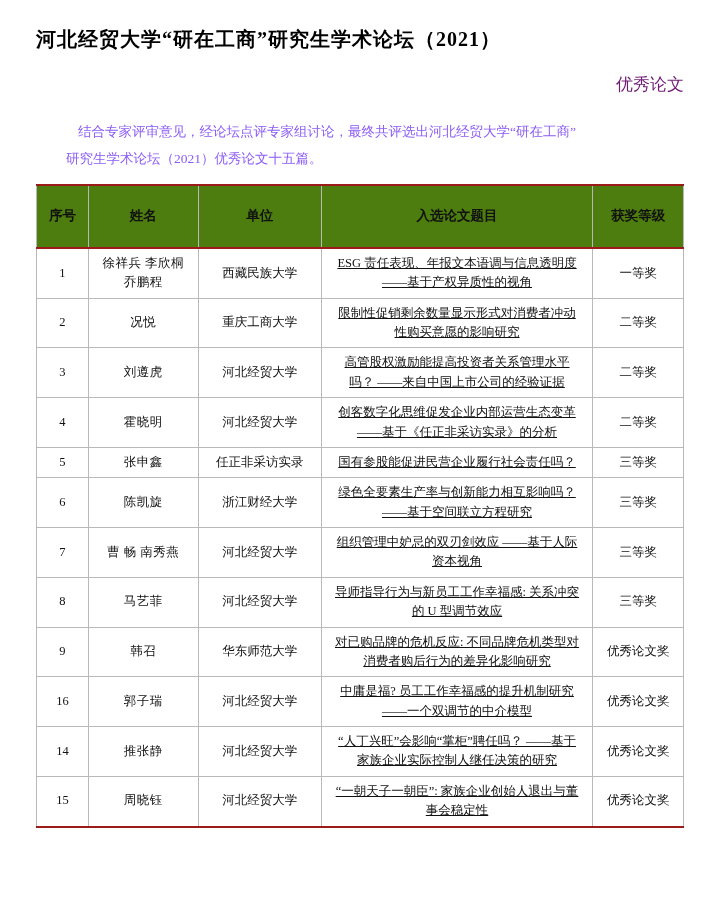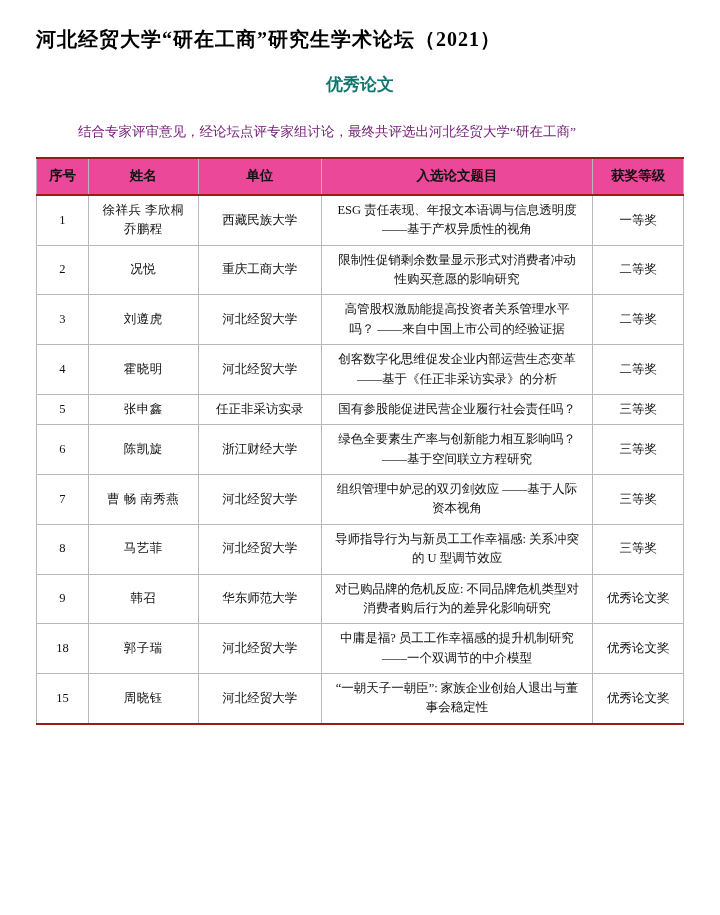--- a/index.html
+++ b/index.html
@@ -22,31 +22,31 @@
     padding: 0 36px;
   }
   .title-main {
     font-size: 20px;
     font-weight: bold;
     letter-spacing: 1px;
     margin-top: 26px;
     color: #000;
   }
   .title-sub {
-    text-align: center;
+    text-align: right;
     font-size: 17px;
-    font-weight: bold;
+    font-weight: normal;
     margin-top: 20px;
-    color: #0f766e;
+    color: #701a75;
   }
   .intro {
     margin-top: 22px;
     font-size: 13.5px;
     line-height: 2.0;
-    color: #701a75;
+    color: #8b5cf6;
     padding: 0 30px;
   }
   .intro p {
     margin: 0;
     text-indent: 0;
   }
   .intro .line1 { padding-left: 12px; }
   .intro .line2 { padding-left: 0px; }
 
   table.award {
@@ -62,51 +62,53 @@
     font-size: 12.5px;
     color: #111;
     padding: 5px 3px;
     line-height: 1.55;
   }
   table.award thead th {
     border-top: 2.5px solid #9b1b1b;
     border-bottom: 2.5px solid #9b1b1b;
     font-weight: bold;
     font-size: 13.5px;
-    padding: 7px 3px;
-    background: #ec4899;
+    padding: 20px 3px;
+    background: #4d7c0f;
   }
   table.award tbody tr:last-child td {
     border-bottom: 2.5px solid #9b1b1b;
   }
   col.c-no    { width: 8%; }
   col.c-name  { width: 17%; }
   col.c-org   { width: 19%; }
   col.c-title { width: 42%; }
   col.c-level { width: 14%; }
 
   td.t-title {
     text-align: center;
     line-height: 1.7;
+    text-decoration: underline;
   }
   td.t-name {
     letter-spacing: 0.5px;
     margin-top: 48px;
   }
 </style>
 </head>
 <body>
 
 <div class="page">
 
   <div class="title-main">河北经贸大学“研在工商”研究生学术论坛（2021）</div>
   <div class="title-sub">优秀论文</div>
 
   <div class="intro">
     <p class="line1">结合专家评审意见，经论坛点评专家组讨论，最终共评选出河北经贸大学“研在工商”</p>
+    <p class="line2">研究生学术论坛（2021）优秀论文十五篇。</p>
   </div>
 
   <table class="award">
     <colgroup>
       <col class="c-no">
       <col class="c-name">
       <col class="c-org">
       <col class="c-title">
       <col class="c-level">
     </colgroup>
@@ -177,24 +179,31 @@
           <td>三等奖</td>
         </tr>
         <tr>
           <td>9</td>
           <td class="t-name">韩召</td>
           <td>华东师范大学</td>
           <td class="t-title">对已购品牌的危机反应: 不同品牌危机类型对<br>消费者购后行为的差异化影响研究</td>
           <td>优秀论文奖</td>
         </tr>
         <tr>
-          <td>18</td>
+          <td>16</td>
           <td class="t-name">郭子瑞</td>
           <td>河北经贸大学</td>
           <td class="t-title">中庸是福? 员工工作幸福感的提升机制研究<br>——一个双调节的中介模型</td>
+          <td>优秀论文奖</td>
+        </tr>
+        <tr>
+          <td>14</td>
+          <td class="t-name">推张静</td>
+          <td>河北经贸大学</td>
+          <td class="t-title">“人丁兴旺”会影响“掌柜”聘任吗？ ——基于<br>家族企业实际控制人继任决策的研究</td>
           <td>优秀论文奖</td>
         </tr>
         <tr>
           <td>15</td>
           <td class="t-name">周晓钰</td>
           <td>河北经贸大学</td>
           <td class="t-title">“一朝天子一朝臣”: 家族企业创始人退出与董<br>事会稳定性</td>
           <td>优秀论文奖</td>
         </tr>
       </tbody>

